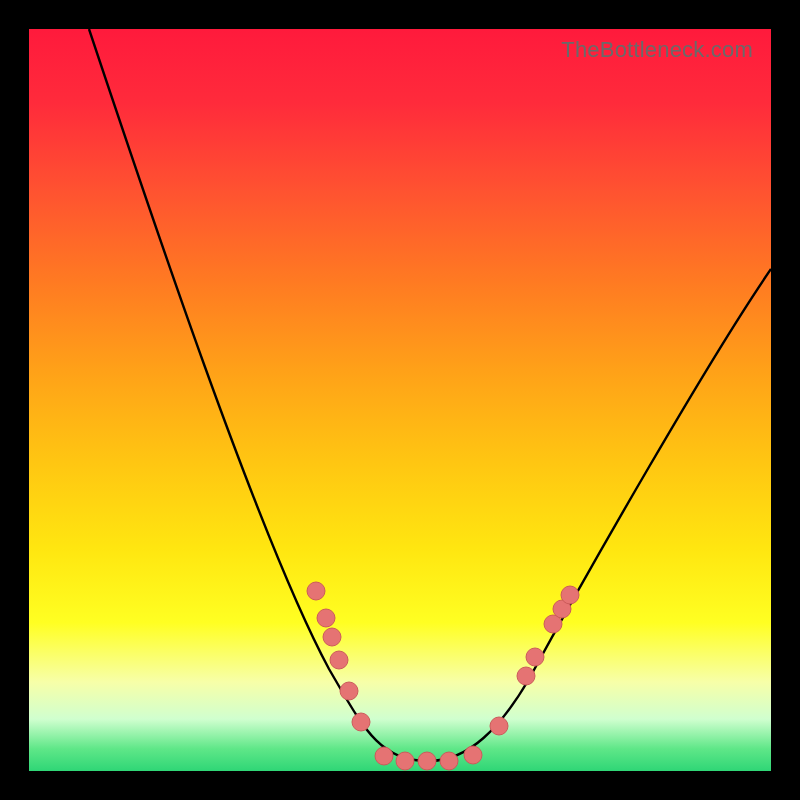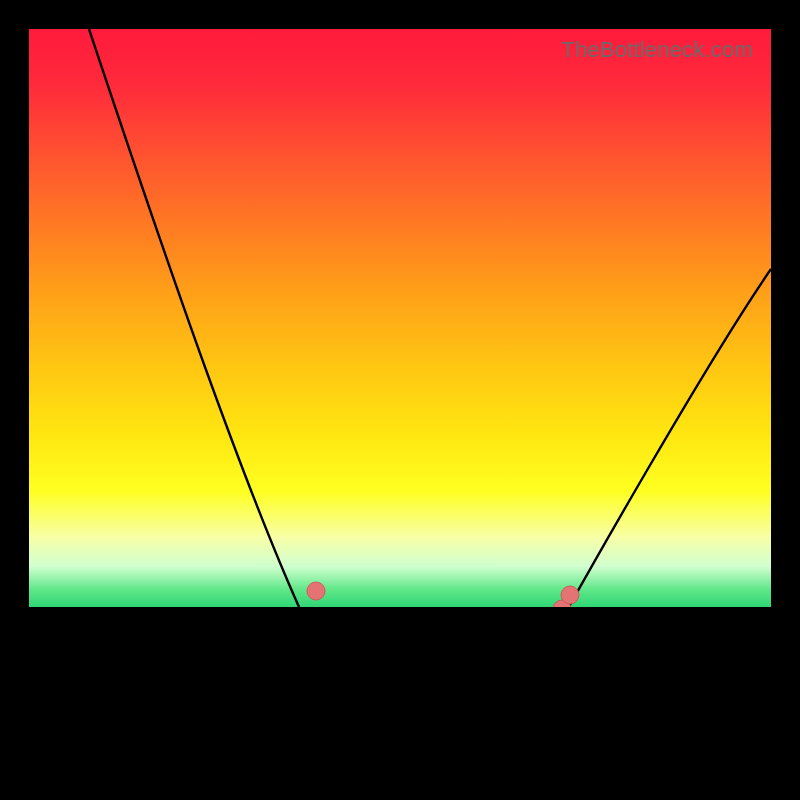--- a/index.html
+++ b/index.html
@@ -1,17 +1,17 @@
 <!DOCTYPE html>
 <html><head>
 <meta charset="utf-8">
 <style>
   html,body{margin:0;padding:0;width:800px;height:800px;overflow:hidden;background:#000;}
   .stage{position:relative;width:800px;height:800px;background:#000;}
-  .plot{position:absolute;left:29px;top:29px;width:742px;height:578px;overflow:hidden;}
+  .plot{position:absolute;left:29px;top:29px;width:742px;height:742px;overflow:hidden;}
   .gradient{position:absolute;inset:0;
     background:linear-gradient(to bottom,
       #ff1a3c 0%,
       #ff2b3b 10%,
       #ff5330 22%,
       #ff7a22 34%,
       #ffa118 46%,
       #ffc512 58%,
       #ffe610 70%,
       #ffff22 80%,

